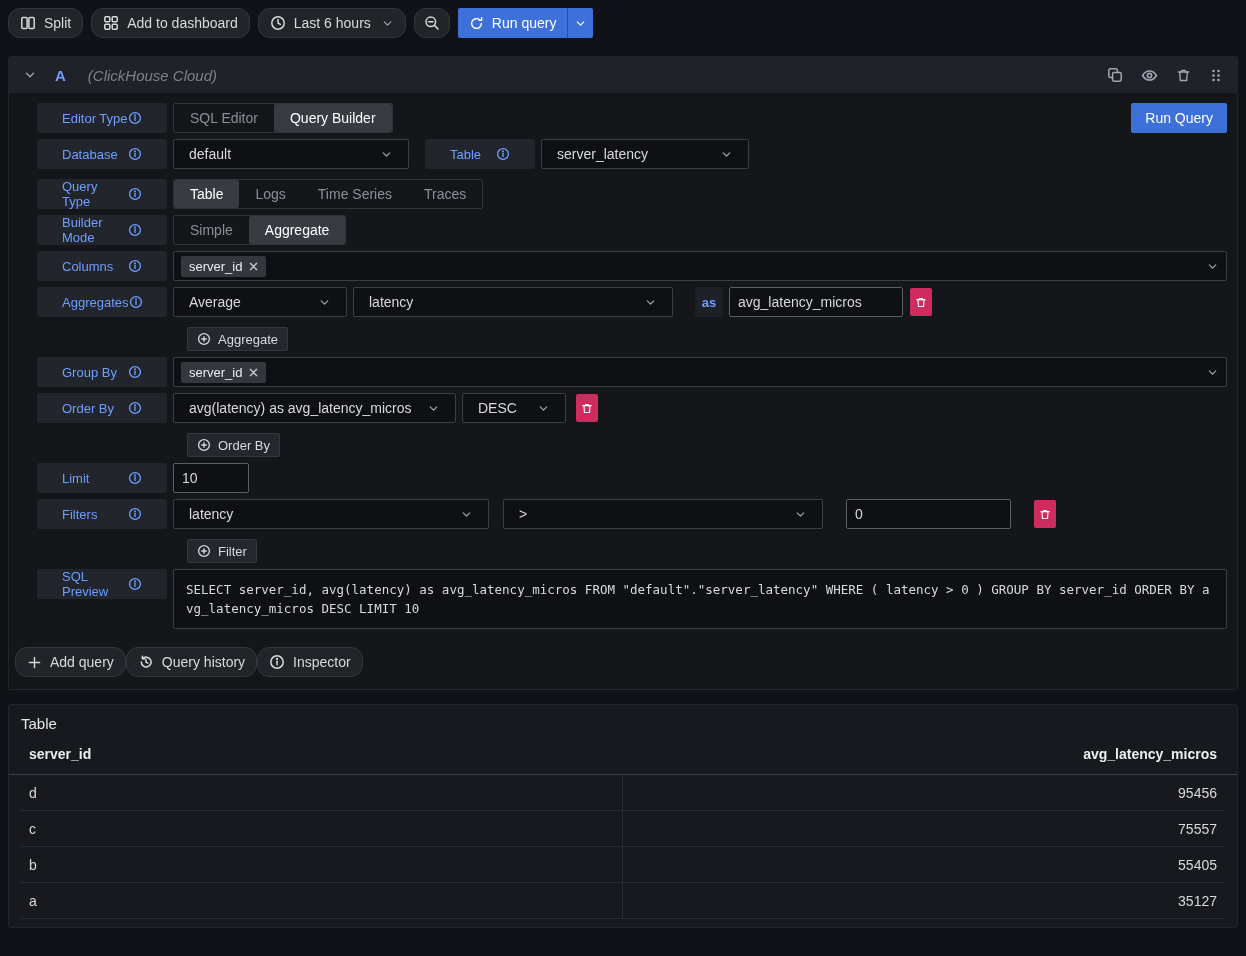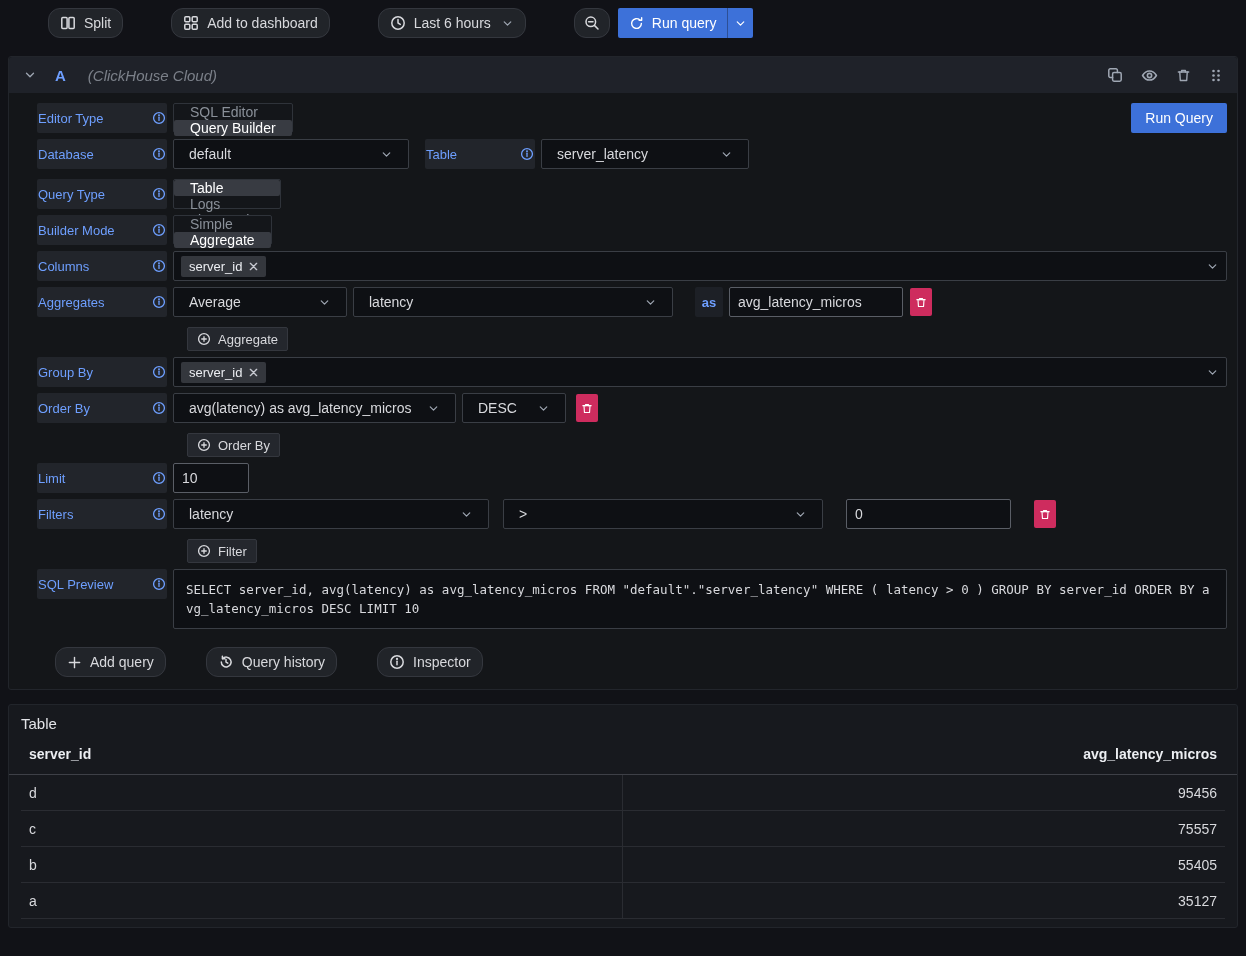--- a/index.html
+++ b/index.html
@@ -18,21 +18,21 @@
     display:flex; align-items:center; gap:8px; width:224px; height:30px;
     background:#15171c; border:1px solid #2e3238; border-radius:2px; padding:0 8px; cursor:pointer;
   }
   .ds-picker .name { font-size:14px; color:#d8d9dd; }
   .chev { color:#9fa7b3; }
   .ds-picker .chev { margin-left:auto; }
   .topbar-right { display:flex; align-items:center; gap:8px; }
   .btn {
     display:flex; align-items:center; gap:8px; height:30px; padding:0 11px;
     background:#212429; border:1px solid #34373e; border-radius:12px;
-    color:#d8d9dd; font-size:14px; font-weight:500; cursor:pointer; white-space:nowrap;margin-left:40px;
+    color:#d8d9dd; font-size:14px; font-weight:500; cursor:pointer; white-space:nowrap;
   }
   .btn .chev { margin-left:2px; }
   .btn-icon-only { padding:0 9px; }
   .btn-primary-group { display:flex; height:30px; border-radius:2px; overflow:hidden; }
   .btn-primary-main {
     display:flex; align-items:center; gap:8px; padding:0 11px;
     background:#3d71d9; color:#ffffff; font-weight:500; cursor:pointer;
   }
   .btn-primary-caret {
     display:flex; align-items:center; justify-content:center; width:26px;
@@ -49,28 +49,28 @@
   .qheader .refid { color:#6e9fff; font-weight:600; font-size:15px; margin-left:18px; cursor:pointer; }
   .qheader .dshint { color:#7b8089; font-style:italic; font-size:15px; margin-left:22px; }
   .qheader-icons { margin-left:auto; display:flex; align-items:center; gap:18px; color:#9fa7b3; }
   .qheader-icons > span { cursor:pointer; display:flex; }
 
   .rows { padding:4px 10px 2px 28px; }
   .row { display:flex; align-items:flex-start; margin-top:6px; }
   .row.mt10 { margin-top:10px; }
   .label-box {
     width:130px; min-width:130px; height:30px; background:#22252b; border-radius:2px;
-    display:flex; align-items:center; justify-content:space-between; padding:0 1px;
+    display:flex; align-items:center; justify-content:space-between; padding:0 25px;
   }
   .label-box.w110 { width:110px; min-width:110px; margin-left:16px; }
   .label-box .lt { color:#6e9fff; font-size:13px; font-weight:500; }
   .label-box .info { color:#6e9fff; display:flex; cursor:pointer; }
   .fields { display:flex; align-items:flex-start; flex:1; margin-left:6px; }
 
-  .seg-group { display:flex; border:1px solid #2f333a; border-radius:2px; background:#14161a; height:30px;flex-direction:column; }
+  .seg-group { display:flex; border:1px solid #2f333a; border-radius:2px; background:#14161a; height:30px; }
   .seg {
     display:flex; align-items:center; padding:0 16px; color:#8a9099; font-size:14px;
     cursor:pointer; border-radius:2px; height:28px;
   }
   .seg.active { background:#383b42; color:#ffffff; font-weight:500; }
 
   .select {
     display:flex; align-items:center; height:30px; background:#0e1014;
     border:1px solid #3a3e45; border-radius:2px; padding:0 15px; color:#d8d9dd; cursor:pointer;
   }

